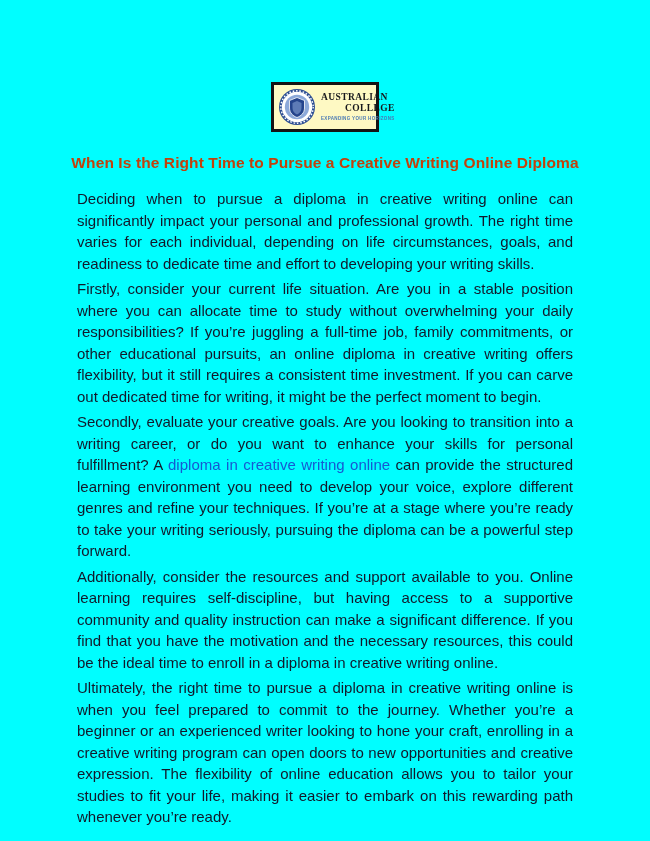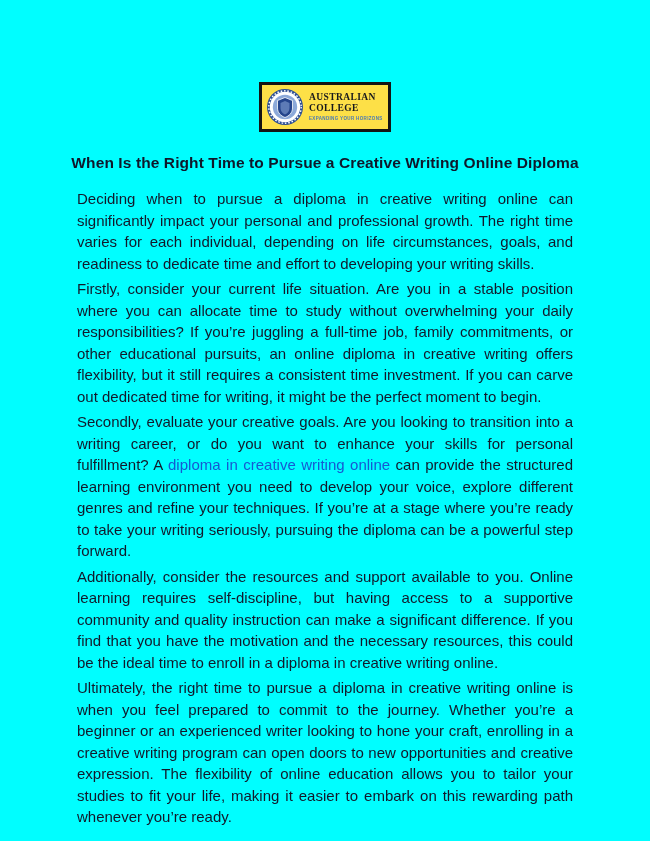--- a/index.html
+++ b/index.html
@@ -14,53 +14,53 @@
     height: 841px;
     background: #00feff;
     overflow: hidden;
   }
   .logo-row {
     padding-top: 82px;
     display: flex;
     justify-content: center;
   }
   .logo-box {
-    width: 132px;
+    width: 108px;
     height: 50px;
-    background: #fde047;
+    background: #fef9c3;
     border: 3px solid #141414;
     display: flex;
     align-items: center;
     padding: 2px 4px;
     gap: 5px;
   }
   .crest { flex: 0 0 auto; }
   .logo-text { display: flex; flex-direction: column; line-height: 1; }
   .logo-name {
     font-family: "Liberation Serif", serif;
     font-weight: bold;
     font-size: 9.5px;
     letter-spacing: 0.4px;
     color: #17181c;
   }
-  .logo-name + .logo-name { margin-top: 2px; }
+  .logo-name + .logo-name { margin-top: 2px; margin-left: 24px; }
   .logo-tagline {
     margin-top: 3px;
     font-size: 4.5px;
     letter-spacing: 0.35px;
     color: #4a7ab5;
     font-weight: bold;
     white-space: nowrap;
   }
   h1.title {
     margin: 22px 40px 16px;
     text-align: center;
     font-size: 15.5px;
     font-weight: bold;
-    color: #0f172a;
+    color: #c2410c;
     letter-spacing: 0.1px;
   }
   .content { margin: 0 77px; }
   .content p {
     font-size: 15px;
     line-height: 21.5px;
     text-align: justify;
     color: #12192b;
     margin: 0 0 4px 0;
   }

